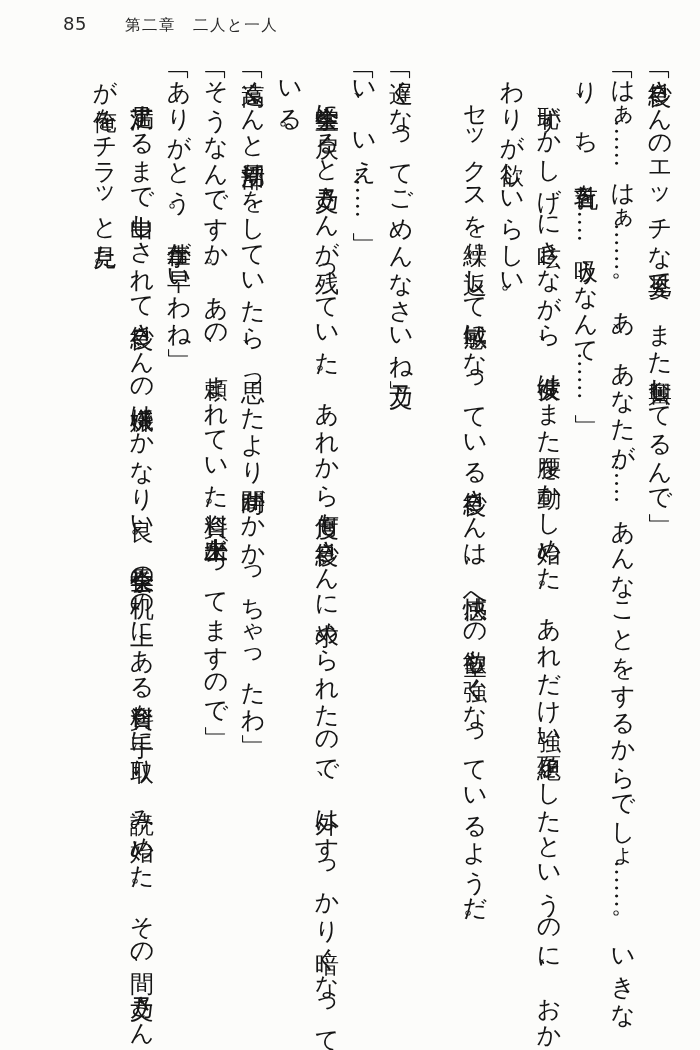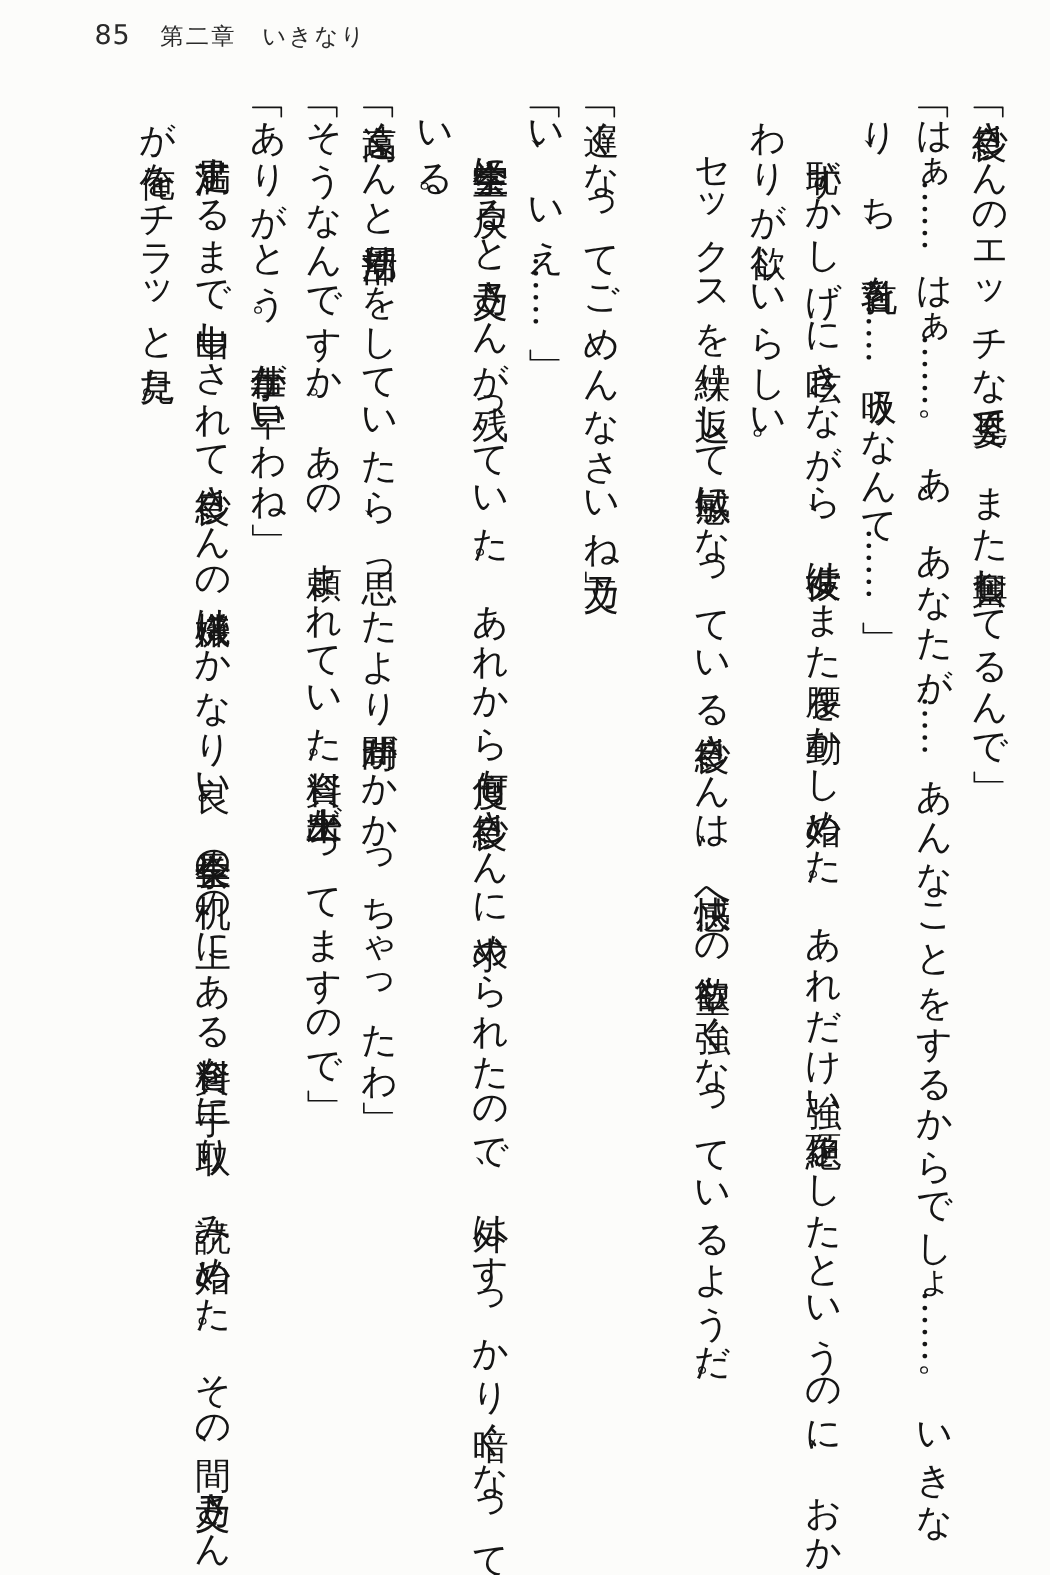--- a/index.html
+++ b/index.html
@@ -19,21 +19,21 @@
     background: #fcfcfa;
     color: #151515;
   }
   
   .page-header {
     position: absolute;
     top: 13px;
     left: 63px;
     display: flex;
     align-items: baseline;
-    gap: 20px;
+    gap: 38px;
     font-family: "DejaVu Sans", "Liberation Sans", sans-serif;
     color: #2a2a2a;
     white-space: nowrap;
   }
   .page-number {
     font-size: 18px;
     letter-spacing: 0.5px;
   }
   .chapter-heading {
     font-size: 15.5px;
@@ -66,21 +66,21 @@
     block-size: 37px; 
   }
 </style>
 </head>
 <body>
 
 <div class="page">
 
   <header class="page-header">
     <span class="page-number">85</span>
-    <span class="chapter-heading">第二章　いきなり</span>
+    <span class="chapter-heading">第二章　二人と一人</span>
   </header>
 
   <main class="text-body">
     <p>「紗良さんのエッチな姿見て、また興奮してるんで」</p>
     <p>「はぁ……はぁ……。あ、あなたが……あんなことをするからでしょ……。いきなり、ち、乳首を……吸うなんて……」</p>
     <p class="indent">恥ずかしげに呟きながら、彼女はまた腰を動かし始めた。あれだけ強い絶頂をしたというのに、おかわりが欲しいらしい。</p>
     <p class="indent">セックスを繰り返して敏感になっている紗良さんは、快感への欲望も強くなっているようだ。</p>
     <p class="blank"></p>
     <p>「遅くなってごめんなさいね文乃」</p>
     <p>「い、いえ……」</p>

